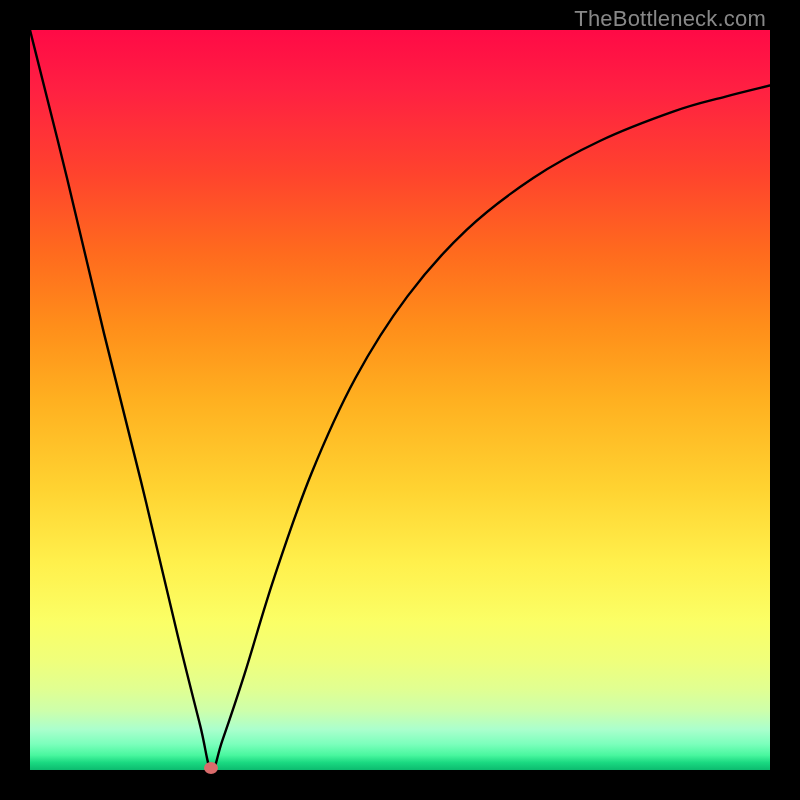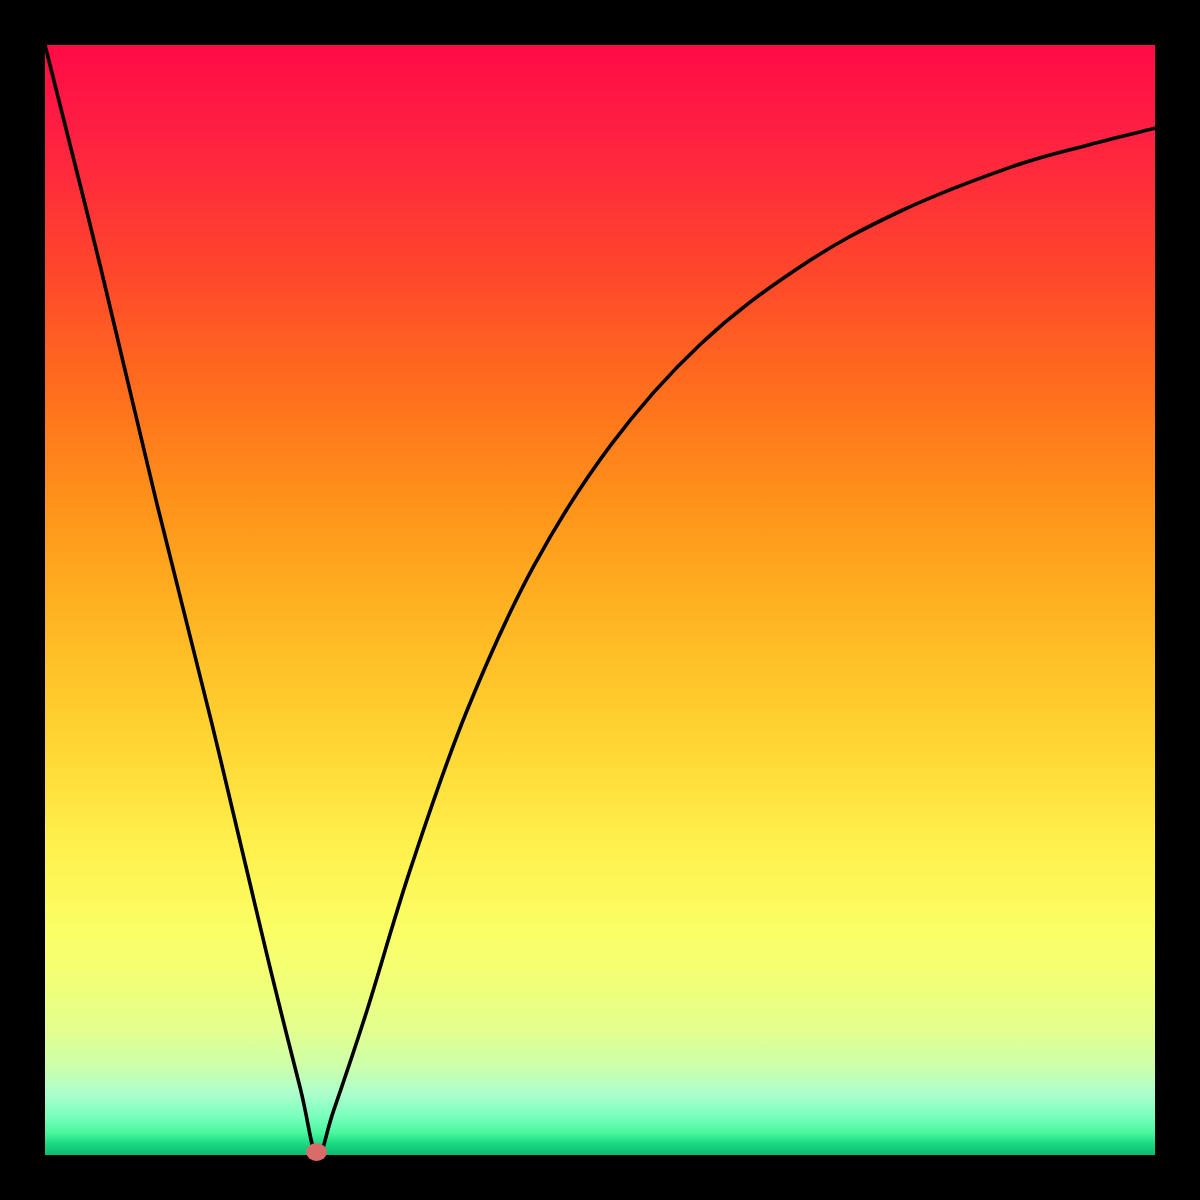--- a/index.html
+++ b/index.html
@@ -58,19 +58,20 @@
     height: 12px;
     border-radius: 50% / 50%;
     background: #d96b6b;
     transform: translate(-50%, -50%);
   }
 </style>
 </head>
 <body>
 
 <div class="frame">
+  <div class="watermark">TheBottleneck.com</div>
   <div class="plot-area">
     <svg class="curve" viewBox="0 0 740 740" preserveAspectRatio="none">
       <path id="curvePath" fill="none" stroke="#000" stroke-width="2.4" stroke-linecap="round" stroke-linejoin="round" d="M 0.00 0.00 C 6.66 26.64, 23.68 93.39, 37.00 148.00 C 50.32 202.61, 60.68 248.79, 74.00 303.40 C 87.32 358.01, 97.68 396.79, 111.00 451.40 C 124.32 506.01, 137.34 562.84, 148.00 606.80 C 158.66 650.76, 164.21 671.62, 170.20 695.60 C 176.19 719.58, 177.30 737.34, 181.30 740.00 C 185.30 742.66, 186.41 727.72, 192.40 710.40 C 198.39 693.08, 205.28 673.10, 214.60 643.80 C 223.92 614.50, 232.21 583.56, 244.20 547.60 C 256.19 511.64, 266.55 479.96, 281.20 444.00 C 295.85 408.04, 308.28 379.77, 325.60 347.80 C 342.92 315.83, 357.42 293.04, 377.40 266.40 C 397.38 239.76, 413.96 221.11, 436.60 199.80 C 459.24 178.49, 479.22 163.98, 503.20 148.00 C 527.18 132.02, 544.49 122.99, 569.80 111.00 C 595.11 99.01, 621.16 89.39, 643.80 81.40 C 666.44 73.41, 678.28 71.26, 695.60 66.60 C 712.92 61.94, 732.01 57.50, 740.00 55.50"></path>
     </svg>
     <div id="minMarker" class="marker" style="left: 181.3px; top: 737.78px;"></div>
   </div>
 </div>
 
 </body></html>

